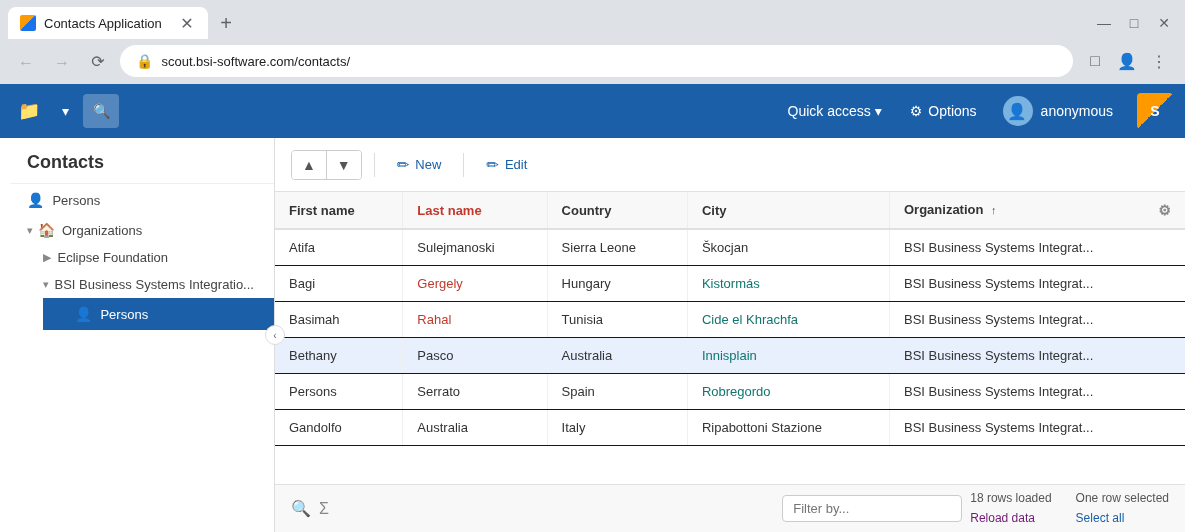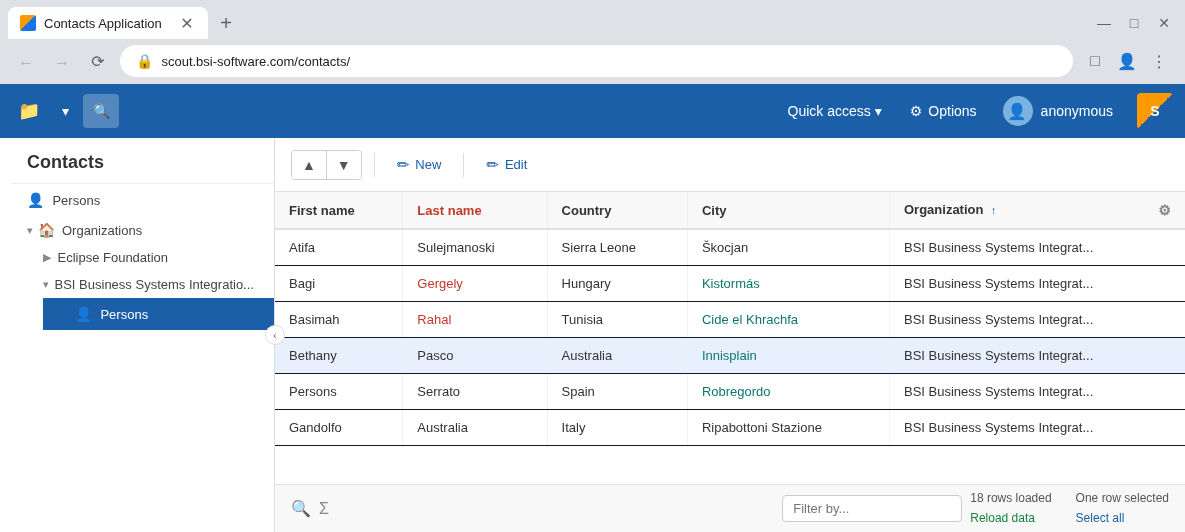--- a/index.html
+++ b/index.html
@@ -79,21 +79,21 @@
     td.city-colored { color: #0f766e; }
     tbody tr.selected { background: #e8f0fe; }
 
     
     .status-bar { display: flex; align-items: center; padding: 6px 16px; border-top: 1px solid #e0e0e0; background: #f8f8f8; gap: 8px; height: 48px; }
     .status-search-icon { font-size: 16px; color: #888; cursor: pointer; }
     .status-sigma { font-size: 16px; color: #888; cursor: pointer; }
     .status-spacer { flex: 1; }
     .filter-input { border: 1px solid #ccc; border-radius: 4px; padding: 5px 10px; font-size: 13px; width: 180px; color: #888; }
     .rows-loaded { color: #555; }
-    .reload-link { color: #15803d; cursor: pointer; text-decoration: none; text-align: right; }
+    .reload-link { color: #701a75; cursor: pointer; text-decoration: none; text-align: right; }
     .row-selected { color: #555; }
     .select-all-link { color: #1a5fa8; cursor: pointer; text-decoration: none; text-align: center; }
     .status-right-group { display: flex; gap: 24px; }
     .status-col { display: flex; flex-direction: column; align-items: flex-start; font-size: 12px; line-height: 1.6; }
 
     .sidebar-wrapper { position: relative; display: flex; }
     .sidebar-toggle { position: absolute; right: -10px; top: 50%; transform: translateY(-50%); background: #fff; border: 1px solid #ddd; border-radius: 50%; width: 20px; height: 20px; display: flex; align-items: center; justify-content: center; cursor: pointer; font-size: 10px; color: #666; z-index: 10; }
   </style>
 </head>
 <body>

